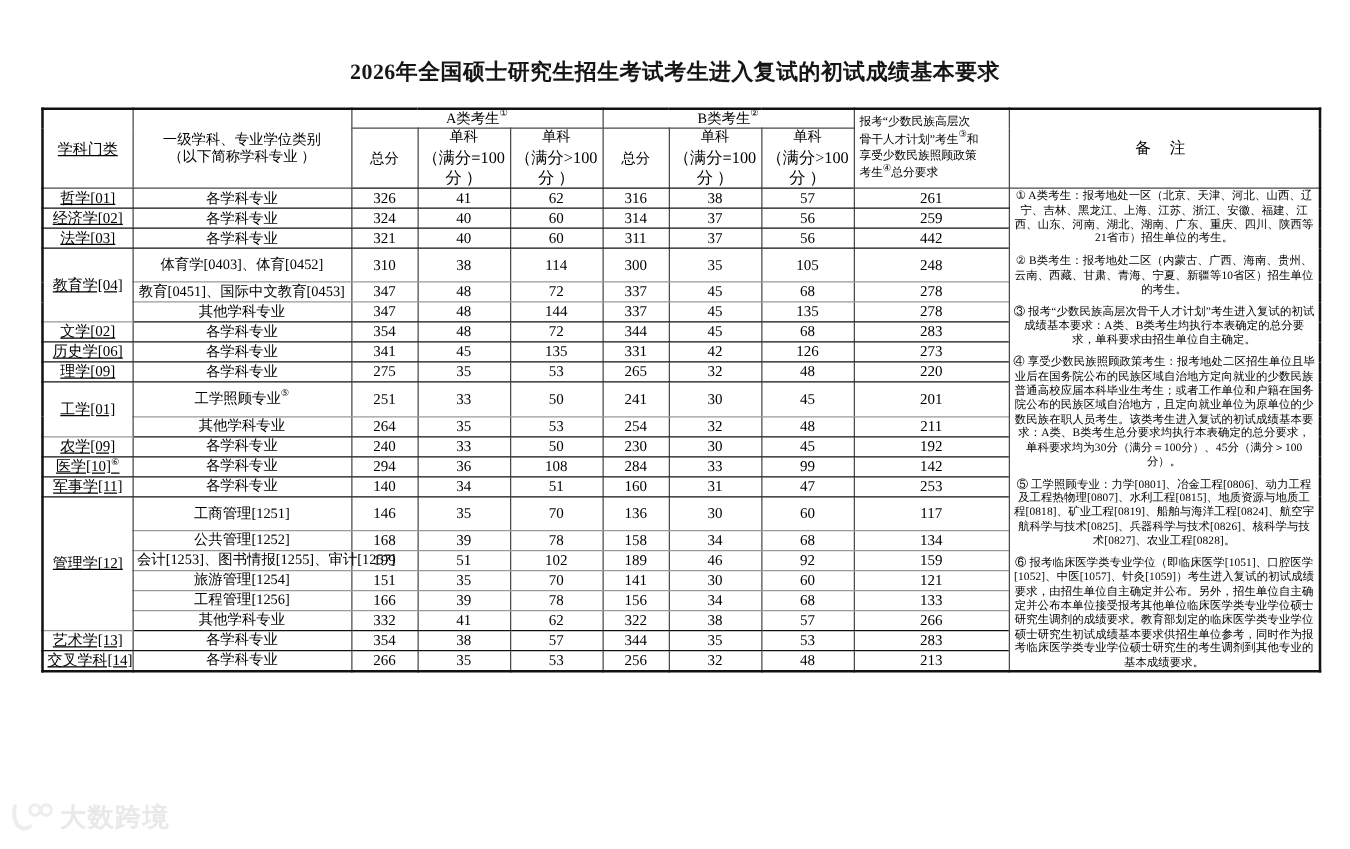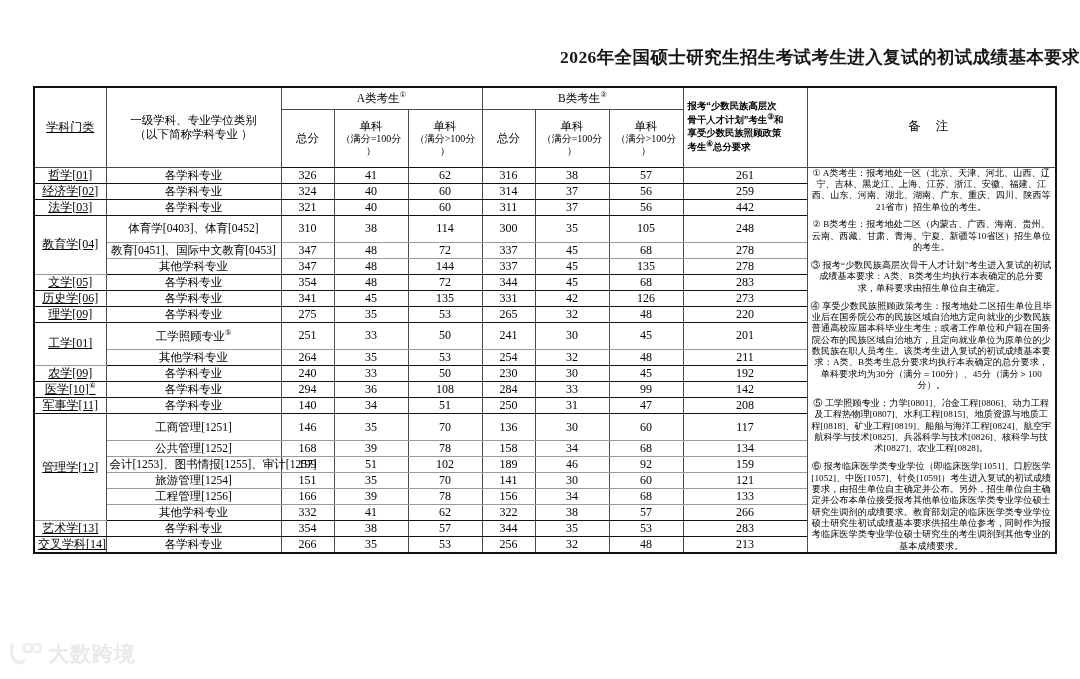--- a/index.html
+++ b/index.html
@@ -5,21 +5,21 @@
   html,body{margin:0;padding:0;}
   body{
     width:1080px;height:679px;background:#ffffff;
     font-family:"Liberation Serif","DejaVu Serif",serif;
     color:#000;overflow:hidden;position:relative;
   }
   #page{position:relative;width:1080px;height:679px;}
 
   .title{
     position:absolute;left:0;top:45px;width:1080px;
-    text-align:right;font-size:17.5px;font-weight:bold;
+    text-align:center;font-size:17.5px;font-weight:bold;
     letter-spacing:.4px;color:#161616;
   }
 
   .tablewrap{position:absolute;left:33px;top:86px;width:1022px;}
   table.main{
     border-collapse:collapse;width:1022px;table-layout:fixed;
     font-size:11.5px;
   }
   table.main td,table.main th{
     border:1px solid #4a4a4a;
@@ -27,21 +27,21 @@
     font-weight:normal;line-height:1.25;
   }
   
   table.main{border:2px solid #111;}
   td.hvL{border-left:2px solid #111;text-decoration:underline;}
   td.hvR{border-right:2px solid #111;}
   tr.hvB > td{border-bottom:1.6px solid #111;}
   tr.thinB > td{border-bottom:1px solid #9a9a9a;}
 
   .hdr{font-size:11.5px;}
-  .hdr .sub{font-size:10px;}
+  .hdr .sub{font-size:13px;}
   .hdr-cat{font-size:12px;}
   sup{font-size:7.5px;vertical-align:super;line-height:0;}
 
   td.cat{font-size:12px;text-align:left;padding-left:5px;white-space:nowrap;margin-top:48px;}
   td.major{font-size:11.5px;text-align:left;padding-left:6px;white-space:nowrap;}
   td.num{font-size:12px;font-family:"Liberation Serif",serif;}
 
   td.notes{
     text-align:left;vertical-align:top;
     padding:4px 6px 4px 7px;
@@ -85,21 +85,21 @@
       </colgroup>
       <thead>
         <tr>
           <td class="hdr hdr-cat hvL" rowspan="2">学科门类</td>
           <td class="hdr hvR" rowspan="2">
             <div>一级学科、专业学位类别</div>
             <div>（以下简称学科专业 ）</div>
           </td>
           <td class="hdr hvR" colspan="3"><span>A类考生</span><sup>①</sup></td>
           <td class="hdr hvR" colspan="3"><span>B类考生</span><sup>②</sup></td>
-          <td class="hdr hvR" rowspan="2" style="font-size:9.4px;line-height:1.45;text-align:left;padding:12px 4px;font-weight:bold;">
+          <td class="hdr hvR" rowspan="2" style="font-size:9.4px;line-height:1.45;text-align:left;padding:2px 4px;">
             <div>报考“少数民族高层次</div>
             <div><span>骨干人才计划”考生</span><sup>③</sup><span>和</span></div>
             <div>享受少数民族照顾政策</div>
             <div><span>考生</span><sup>④</sup><span>总分要求</span></div>
           </td>
           <td class="hdr hvR beizhu" rowspan="2">备 注</td>
         </tr>
         <tr class="hvB">
           <td class="hdr">总分</td>
           <td class="hdr">
@@ -188,21 +188,21 @@
             <td class="major hvR"><span>其他学科专业</span></td>
             <td class="num">347</td>
             <td class="num">48</td>
             <td class="num hvR">144</td>
             <td class="num">337</td>
             <td class="num">45</td>
             <td class="num hvR">135</td>
             <td class="num hvR">278</td>
           </tr>
           <tr class="hvB">
-            <td class="cat hvL" rowspan="1"><span>文学[05]</span></td>
+            <td class="cat hvL" rowspan="1"><span>文学[02]</span></td>
             <td class="major hvR"><span>各学科专业</span></td>
             <td class="num">354</td>
             <td class="num">48</td>
             <td class="num hvR">72</td>
             <td class="num">344</td>
             <td class="num">45</td>
             <td class="num hvR">68</td>
             <td class="num hvR">283</td>
           </tr>
           <tr class="hvB">
@@ -269,24 +269,24 @@
             <td class="num">33</td>
             <td class="num hvR">99</td>
             <td class="num hvR">142</td>
           </tr>
           <tr class="hvB">
             <td class="cat hvL" rowspan="1"><span>军事学[11]</span></td>
             <td class="major hvR"><span>各学科专业</span></td>
             <td class="num">140</td>
             <td class="num">34</td>
             <td class="num hvR">51</td>
-            <td class="num">250</td>
+            <td class="num">160</td>
             <td class="num">31</td>
             <td class="num hvR">47</td>
-            <td class="num hvR">208</td>
+            <td class="num hvR">253</td>
           </tr>
           <tr class="thinB">
             <td class="cat hvL" rowspan="6"><span>管理学[12]</span></td>
             <td class="major hvR"><span>工商管理[1251]</span></td>
             <td class="num">146</td>
             <td class="num">35</td>
             <td class="num hvR">70</td>
             <td class="num">136</td>
             <td class="num">30</td>
             <td class="num hvR">60</td>

